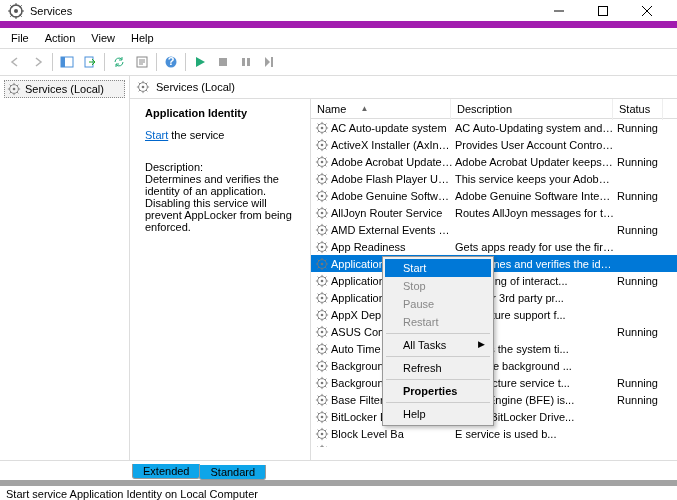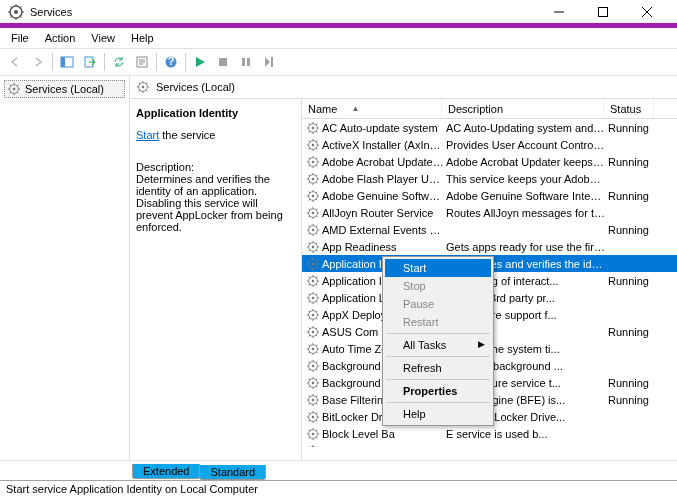--- a/index.html
+++ b/index.html
@@ -1,36 +1,36 @@
 <!DOCTYPE html>
 <html><head>
 <meta charset="utf-8">
 <style>
 * { box-sizing: border-box; font-family: "Segoe UI", Tahoma, sans-serif; font-size: 11px; }
 body { margin: 0; background: #fff; width: 677px; height: 500px; overflow: hidden; position: relative; }
-.titlebar { height: 28px; display: flex; align-items: center; padding: 0 8px; border-bottom: 5px solid #a21caf; }
+.titlebar { height: 28px; display: flex; align-items: center; padding: 0 8px; border-bottom: 7px solid #a21caf; }
 .titlebar .icon { width: 16px; height: 16px; margin-right: 6px; }
 .titlebar .title { flex: 1; }
 .winbtns { display: flex; gap: 0; }
 .winbtn { width: 44px; height: 28px; display: flex; align-items: center; justify-content: center; }
 .winbtn svg { width: 10px; height: 10px; }
 .menubar { height: 20px; display: flex; align-items: center; padding: 0 4px; gap: 2px; }
 .menu-item { padding: 2px 7px; }
 .toolbar { height: 28px; border-top: 1px solid #ddd; border-bottom: 1px solid #ddd; display: flex; align-items: center; padding: 0 4px; gap: 1px; }
 .toolbtn { width: 22px; height: 22px; display: flex; align-items: center; justify-content: center; border: 1px solid transparent; border-radius: 2px; }
 .toolbtn.disabled { opacity: 0.45; }
 .toolsep { width: 1px; height: 18px; background: #ccc; margin: 0 2px; }
 .main { display: flex; height: 384px; }
 .leftpanel { width: 130px; border-right: 1px solid #ddd; padding: 4px; }
 .treeitem { display: flex; align-items: center; gap: 4px; padding: 1px 2px; background: #f3f3f3; border: 1px dotted #888; }
 .treeitem .gear { width: 14px; height: 14px; }
 .rightpanel { flex: 1; display: flex; flex-direction: column; }
 .rightpanel-header { display: flex; align-items: center; gap: 6px; padding: 4px 6px; border-bottom: 1px solid #ddd; }
 .rightpanel-header .gear { width: 14px; height: 14px; }
-.content { flex: 1; display: flex; }
+.content { flex: 1; display: flex; margin-left: 9px; }
 .detailpane { width: 172px; border-right: 1px solid #ddd; padding: 8px 6px; overflow: hidden; }
 .detailpane .svcname { font-weight: bold; margin-bottom: 10px; }
 .detailpane .startlink { color: #0066cc; text-decoration: underline; }
 .detailpane .descheader { margin-top: 20px; }
 .listpane { flex: 1; position: relative; overflow: hidden; }
 .listhdr { display: flex; border-bottom: 1px solid #ddd; height: 20px; align-items: center; position: sticky; top: 0; background: #fff; }
 .listhdr div { padding: 5px 6px; border-right: 1px solid #eee; white-space: nowrap; overflow: hidden; }
 .col-name { width: 140px; display: flex; align-items: center; gap: 4px; }
 .col-desc { width: 162px; }
 .col-status { width: 50px; }
@@ -38,21 +38,21 @@
 .listbody { overflow-y: scroll; height: 328px; }
 .row { display: flex; height: 17px; align-items: center; white-space: nowrap; }
 .row.selected { background: #0078d7; color: #fff; }
 .row .gear { width: 14px; height: 14px; margin: 0 2px 0 4px; flex-shrink: 0; }
 .row .c-name { width: 122px; overflow: hidden; text-overflow: ellipsis; }
 .row .c-desc { width: 162px; overflow: hidden; text-overflow: ellipsis; padding-left: 2px; }
 .row .c-status { width: 50px; padding-left: 2px; }
 .tabs { height: 20px; border-top: 1px solid #ddd; display: flex; align-items: flex-end; padding-left: 132px; }
 .tab { border: 1px solid #999; border-top: none; padding: 1px 10px; border-radius: 0 0 3px 3px; margin-right: -1px; background: #0ea5e9; }
 .tab.extended { transform: translateY(-1px); }
-.statusbar { height: 20px; border-top: 1px solid #a3a3a3; padding: 2px 6px; }
+.statusbar { height: 20px; border-top: 6px solid #a3a3a3; padding: 2px 6px; }
 .ctxmenu { position: absolute; left: 382px; top: 256px; width: 112px; background: #f0f0f0; border: 1px solid #999; box-shadow: 2px 2px 4px rgba(0,0,0,0.25); padding: 2px; z-index: 100; }
 .ctxitem { padding: 3px 18px; position: relative; }
 .ctxitem.hover { background: #0078d7; color: #fff; }
 .ctxitem.disabled { color: #888; }
 .ctxsep { height: 1px; background: #ccc; margin: 2px 1px; }
 .ctxitem .subarrow { position: absolute; right: 6px; top: 3px; font-size: 9px; }
 .gear svg, .icon svg { width: 100%; height: 100%; }
 </style>
 </head>
 <body>

